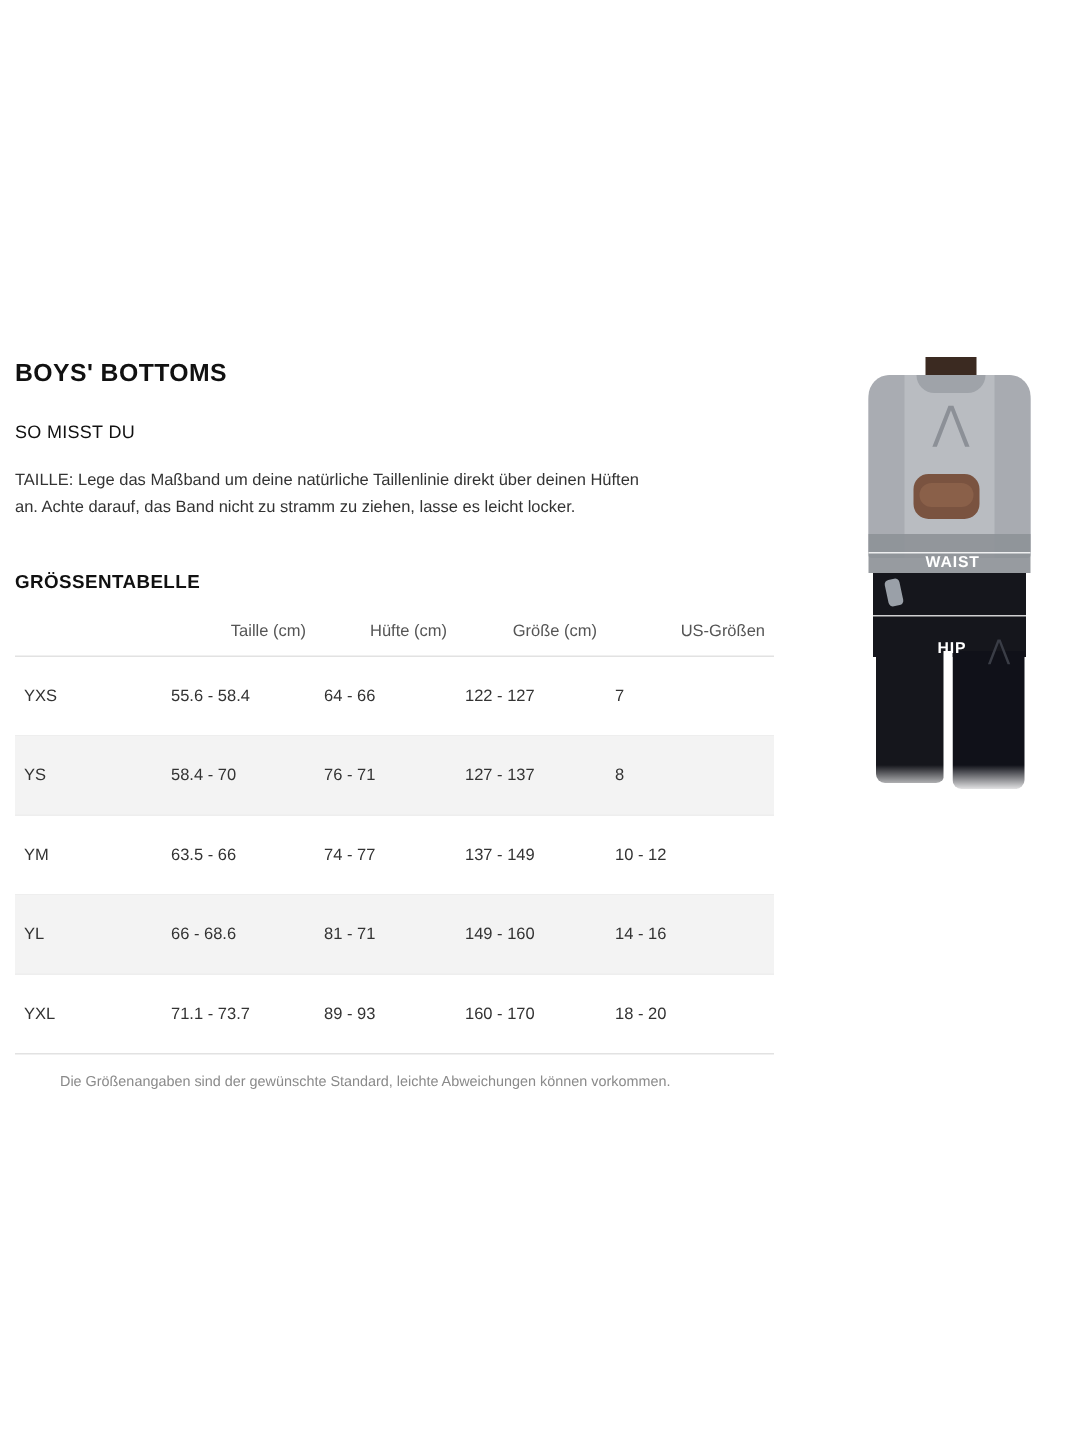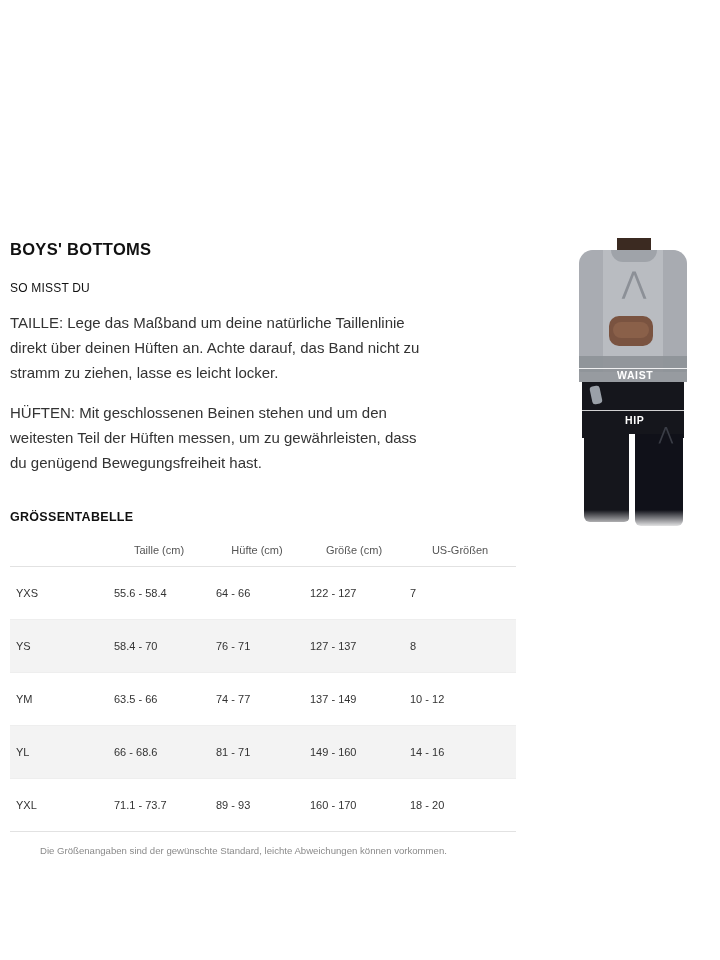--- a/index.html
+++ b/index.html
@@ -36,41 +36,41 @@
     color: #111;
   }
   .subtitle {
     font-size: 12px;
     font-weight: normal;
     letter-spacing: 0.2px;
     margin: 0 0 16px 0;
     color: #111;
   }
   .para {
-    font-size: 15px;
+    font-size: 11px;
     line-height: 1.65;
     color: #333;
     margin: 0 0 16px 0;
     max-width: 420px;
   }
   .section-head {
     font-size: 12.5px;
     font-weight: bold;
     letter-spacing: 0.3px;
     margin: 34px 0 12px 0;
     color: #111;
   }
   table.size-table {
     border-collapse: collapse;
     width: 446px;
     font-size: 11px;
     table-layout: fixed;
   }
   table.size-table th {
-    text-align: center;
+    text-align: right;
     font-weight: normal;
     color: #555;
     font-size: 11px;
     padding: 8px 6px 10px 6px;
     border-bottom: 1px solid #e2e2e2;
   }
   table.size-table td {
     padding: 20px 6px;
     color: #333;
     border-bottom: 1px solid #eeeeee;
@@ -263,21 +263,21 @@
   }
   .ph-label {
     position: absolute;
     color: #ffffff;
     font-size: 10.5px;
     font-weight: bold;
     letter-spacing: 0.6px;
     font-family: "Liberation Sans", sans-serif;
   }
   .ph-label.waist { left: 52px; top: 131px; color: #ffffff; }
-  .ph-label.hip   { left: 60px; top: 176px; }
+  .ph-label.hip   { left: 60px; top: 188px; }
   .ph-fade-bottom {
     position: absolute;
     left: 0;
     top: 272px;
     width: 130px;
     height: 26px;
     background: linear-gradient(to bottom, rgba(255,255,255,0) 0%, #ffffff 70%);
   }
 </style>
 </head>
@@ -285,21 +285,20 @@
 
 <div class="page">
 
   <div class="content">
 
     <h1 class="title">BOYS' BOTTOMS</h1>
 
     <h2 class="subtitle">SO MISST DU</h2>
 
     <p class="para">TAILLE: Lege das Maßband um deine natürliche Taillenlinie direkt über deinen Hüften an. Achte darauf, das Band nicht zu stramm zu ziehen, lasse es leicht locker.</p>
-    <p class="para">HÜFTEN: Mit geschlossenen Beinen stehen und um den weitesten Teil der Hüften messen, um zu gewährleisten, dass du genügend Bewegungsfreiheit hast.</p>
 
     <h2 class="section-head">GRÖSSENTABELLE</h2>
 
     <table class="size-table">
       <thead>
         <tr>
           <th class="col-size"></th>
           <th class="col-a">Taille (cm)</th>
           <th class="col-b">Hüfte (cm)</th>
           <th class="col-c">Größe (cm)</th>

